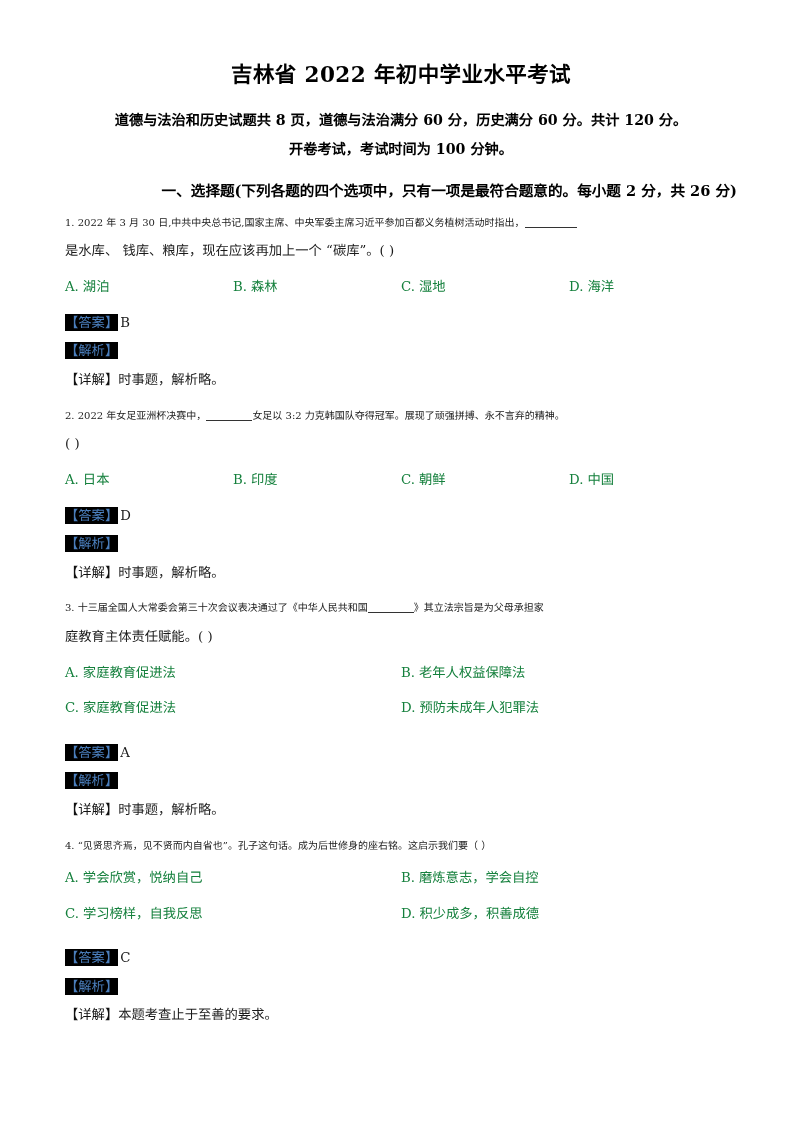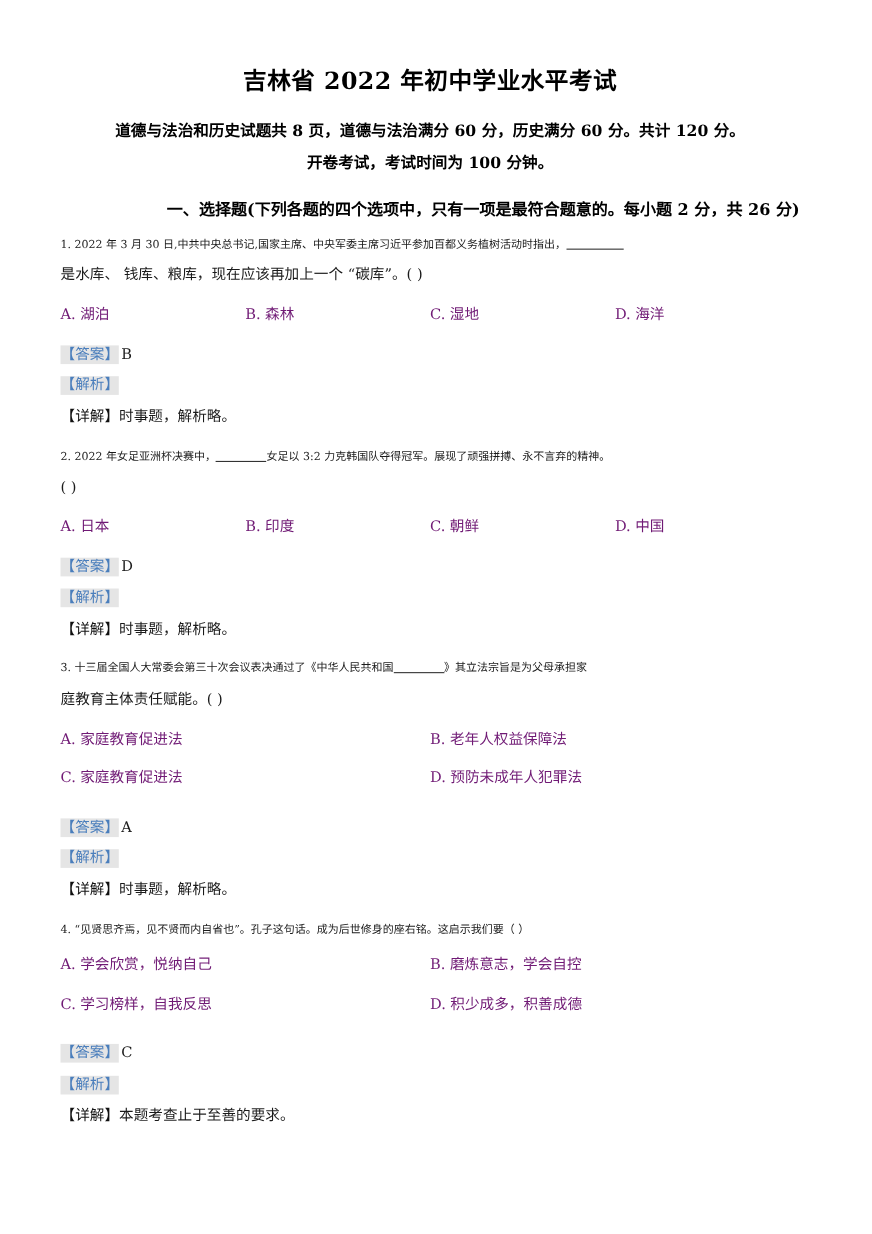--- a/index.html
+++ b/index.html
@@ -17,21 +17,21 @@
     width: 793px;
     height: 1122px;
     margin: 0 auto;
     background: #ffffff;
     box-sizing: border-box;
     padding: 0;
     overflow: hidden;
   }
   .content {
     position: absolute;
-    left: 55px;
+    left: 65px;
     top: 0;
     width: 672px;
   }
 
   
   .doc-title {
     text-align: center;
     font-weight: bold;
     font-size: 21.5px;
     letter-spacing: 0.4px;
@@ -113,41 +113,41 @@
   .options.cols4 .opt {
     width: 25%;
     box-sizing: border-box;
   }
   .options.cols2 .opt {
     width: 50%;
     box-sizing: border-box;
     padding-bottom: 9px;
   }
   .opt {
-    color: #701a75;
+    color: #15803d;
     white-space: nowrap;
   }
   .opt .opt-letter {
     font-family: "DejaVu Serif", "Liberation Serif", serif;
     padding-right: 4px;
   }
 
   
   .answer-block {
     padding-top: 8px;
   }
   .ans-line {
     font-size: 13.3px;
     line-height: 2.15;
     margin: 0;
     color: #1a1a1a;
   }
   .tag-blue {
     color: #4a7ebc;
-    background: #e5e5e5;
+    background: #000000;
     padding: 1px 0 1px 0;
   }
   .ans-value {
     color: #1a1a1a;
     padding-left: 2px;
   }
   .tag-black {
     color: #111;
   }
   .detail-text {

